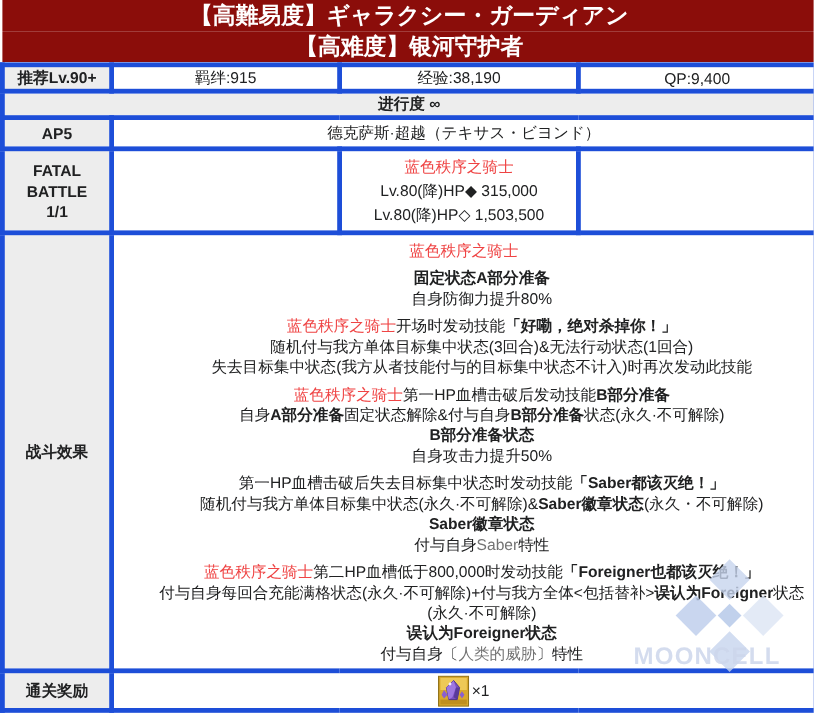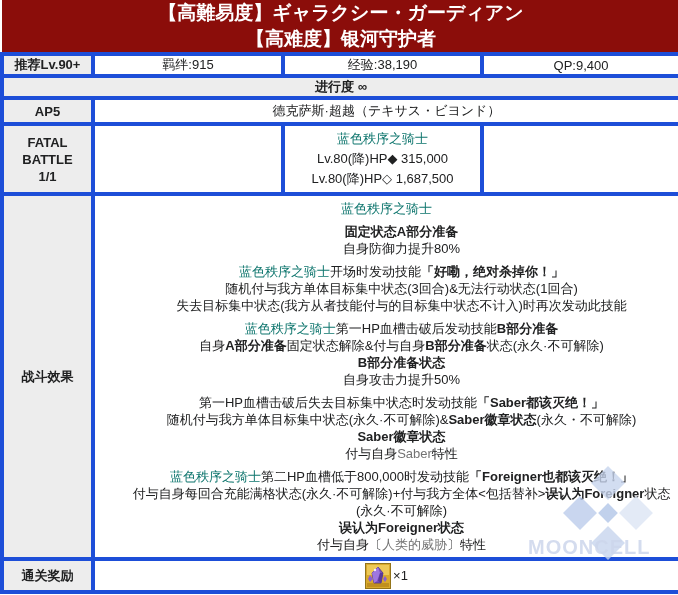--- a/index.html
+++ b/index.html
@@ -8,21 +8,21 @@
   table.quest{width:678px;border-collapse:collapse;table-layout:fixed;}
   td,th{border:4px solid #1d4ed8;text-align:center;vertical-align:middle;padding:0 2px;
     font-size:13px;font-weight:normal;overflow:hidden;}
   th.lbl{background:#ededed;font-weight:bold;}
   tr.hdr td{border-left:0;border-right:0;border-top:0;border-bottom:0;background:#8b0d0a;
     color:#fff;font-weight:bold;font-size:19px;height:26px;}
   tr.hdr.last td{border-bottom:1px solid #a2a9b1;}
   td.white{background:#fff;}
   th.progress{background:#ededed;font-weight:bold;height:17px;}
   .enemy-cell{line-height:20px;padding:3px 0;}
-  .lk-navy{color:#0f766e;cursor:pointer;}
+  .lk-navy{color:#ef4444;cursor:pointer;}
   .lk-blue{color:#737373;cursor:pointer;}
   .b{font-weight:bold;}
   .effects-cell{padding:4px 6px;line-height:17px;}
   .eff-para + .eff-para{margin-top:6px;margin-left:30px;}
   .battle-label{line-height:17px;}
   .item-wrap{display:flex;align-items:center;justify-content:center;gap:2px;}
   .item-icon{width:26px;height:26px;display:inline-block;}
   .count{font-size:13px;}
   
   .watermark{position:absolute;left:528px;top:458px;width:150px;height:110px;
@@ -69,21 +69,21 @@
 
   <tr>
     <th class="lbl" style="height:57px">
       <div class="battle-label">FATAL BATTLE</div>
       <div class="battle-label">1/1</div>
     </th>
     <td class="white"></td>
     <td class="white enemy-cell">
       <div><span class="lk-navy">蓝色秩序之骑士</span></div>
       <div>Lv.80(降)HP◆ 315,000</div>
-      <div>Lv.80(降)HP◇ 1,687,500</div>
+      <div>Lv.80(降)HP◇ 1,503,500</div>
     </td>
     <td class="white"></td>
   </tr>
 
   <tr>
     <th class="lbl" style="height:345px">战斗效果</th>
     <td class="white effects-cell" colspan="3">
             <div class="eff-para">
               <div class="eff-line"><span class="lk-navy">蓝色秩序之骑士</span></div>
             </div>

